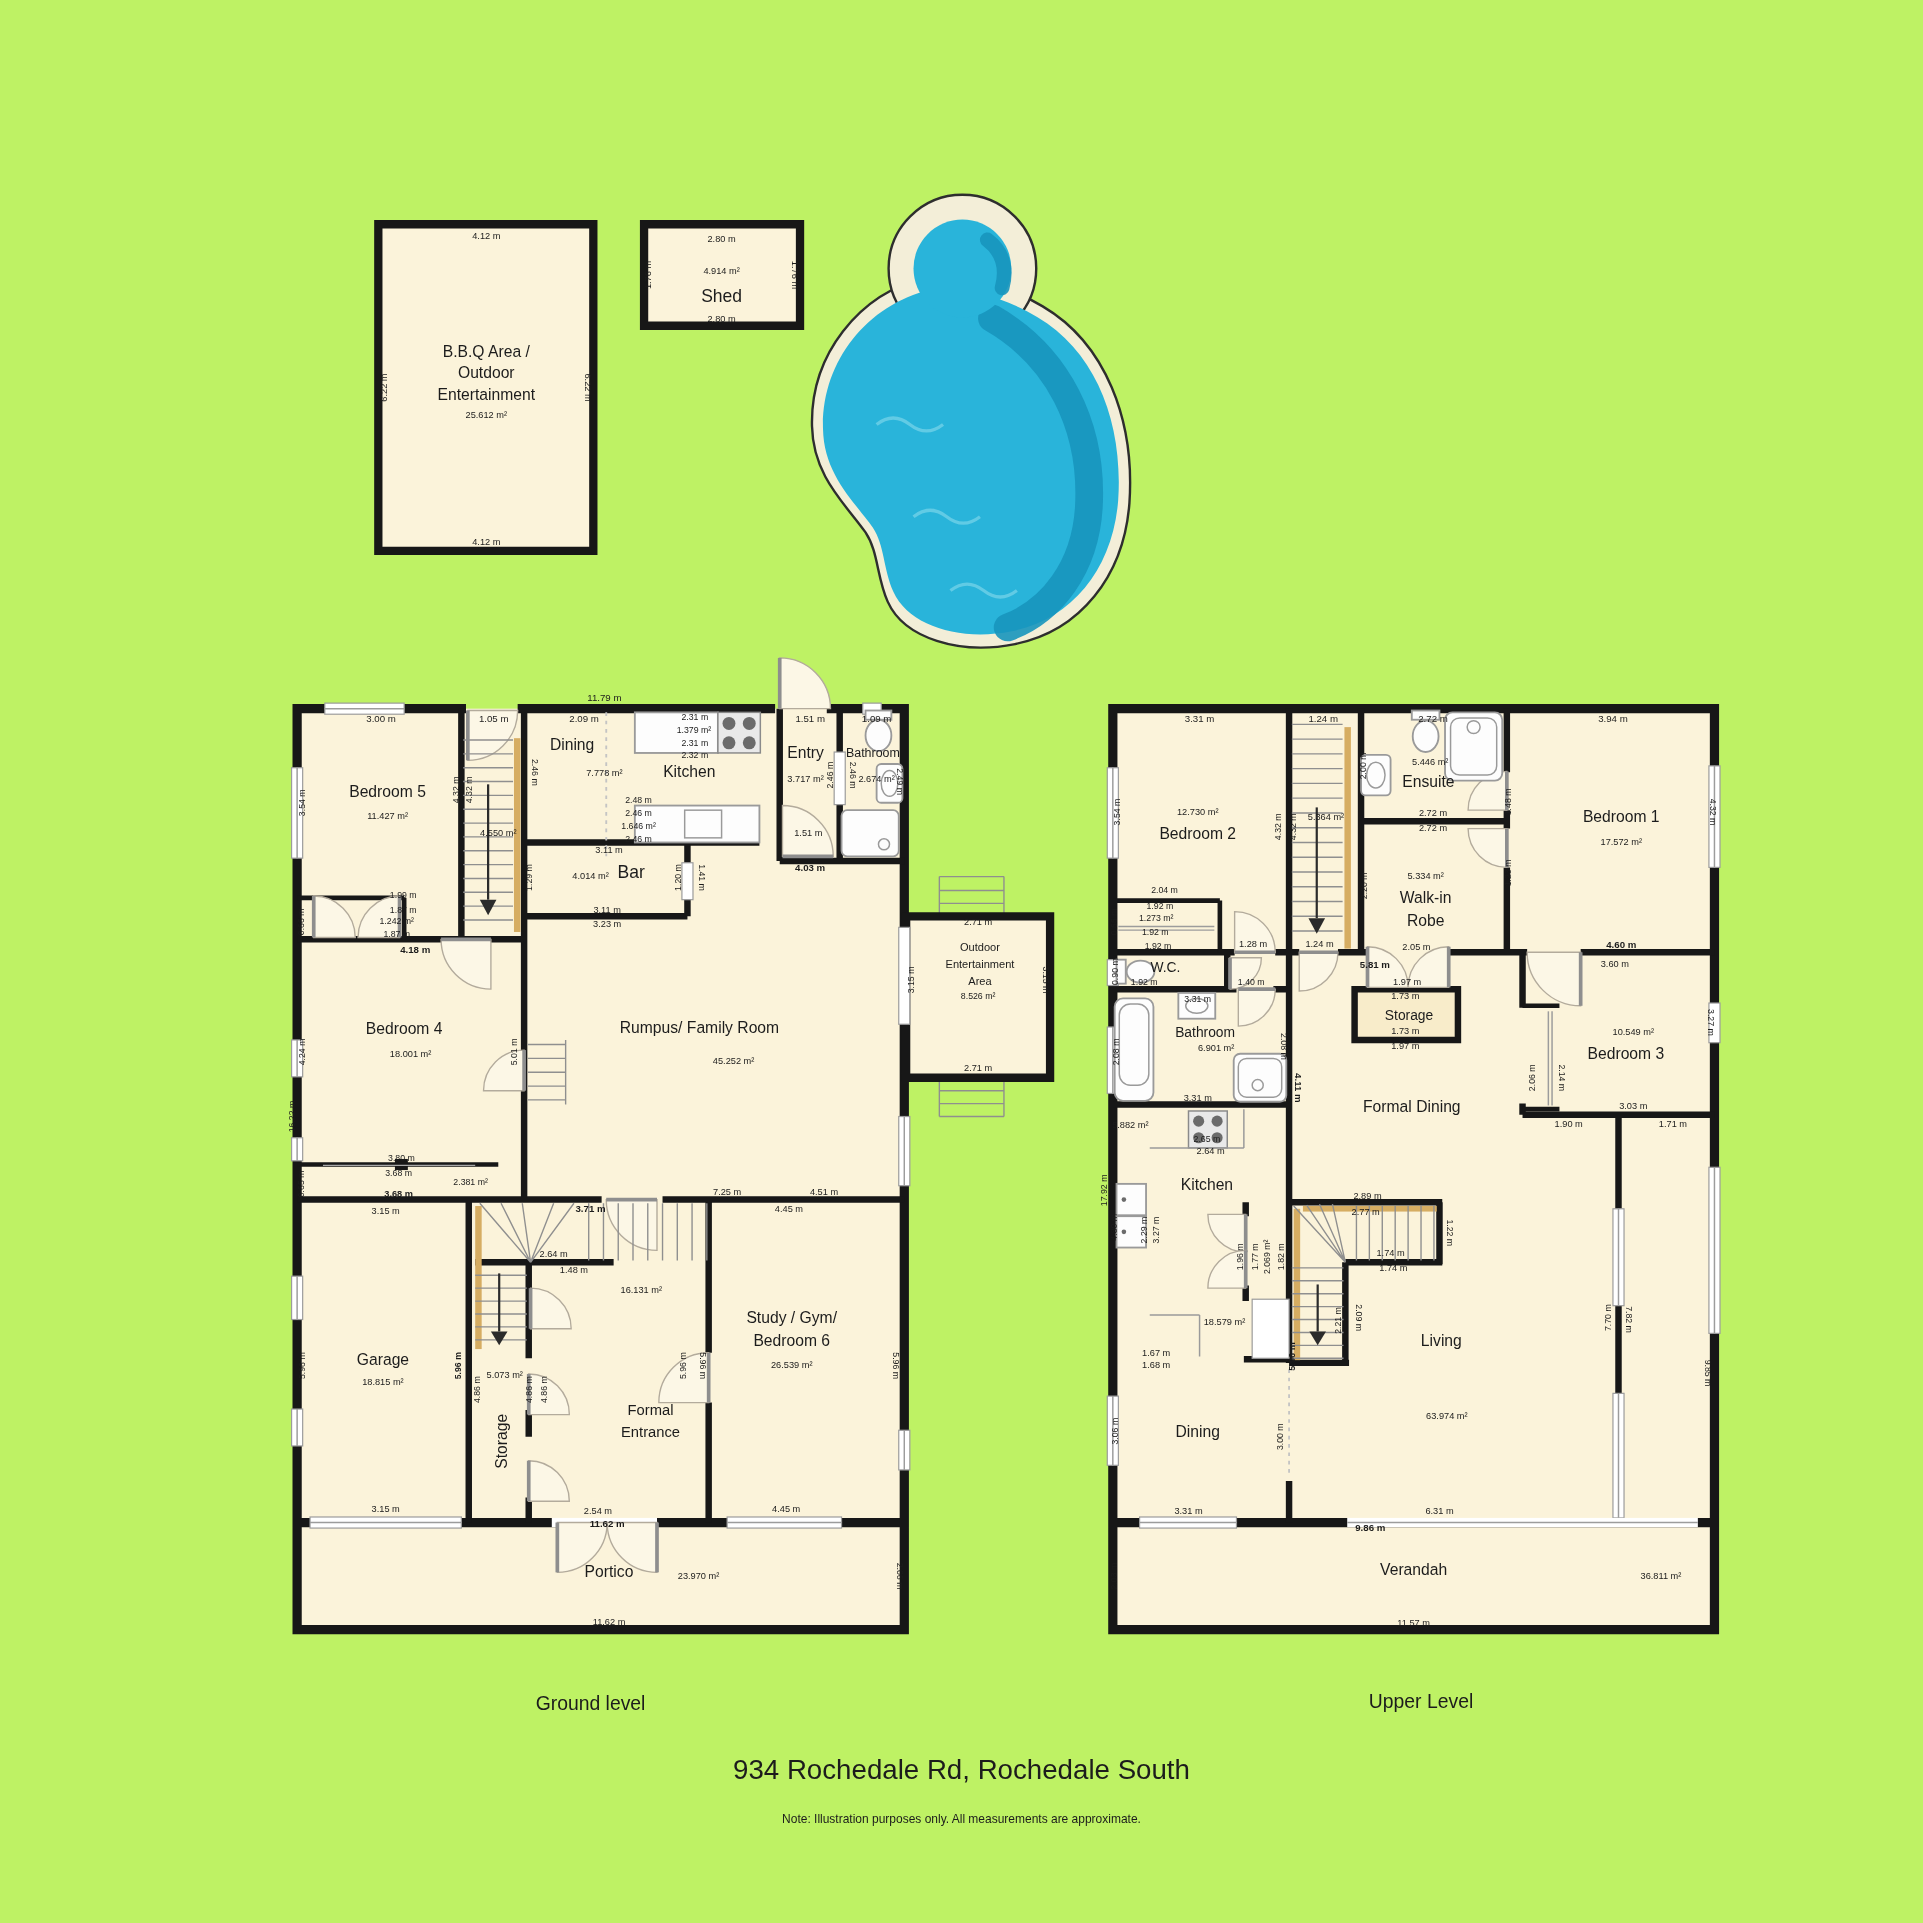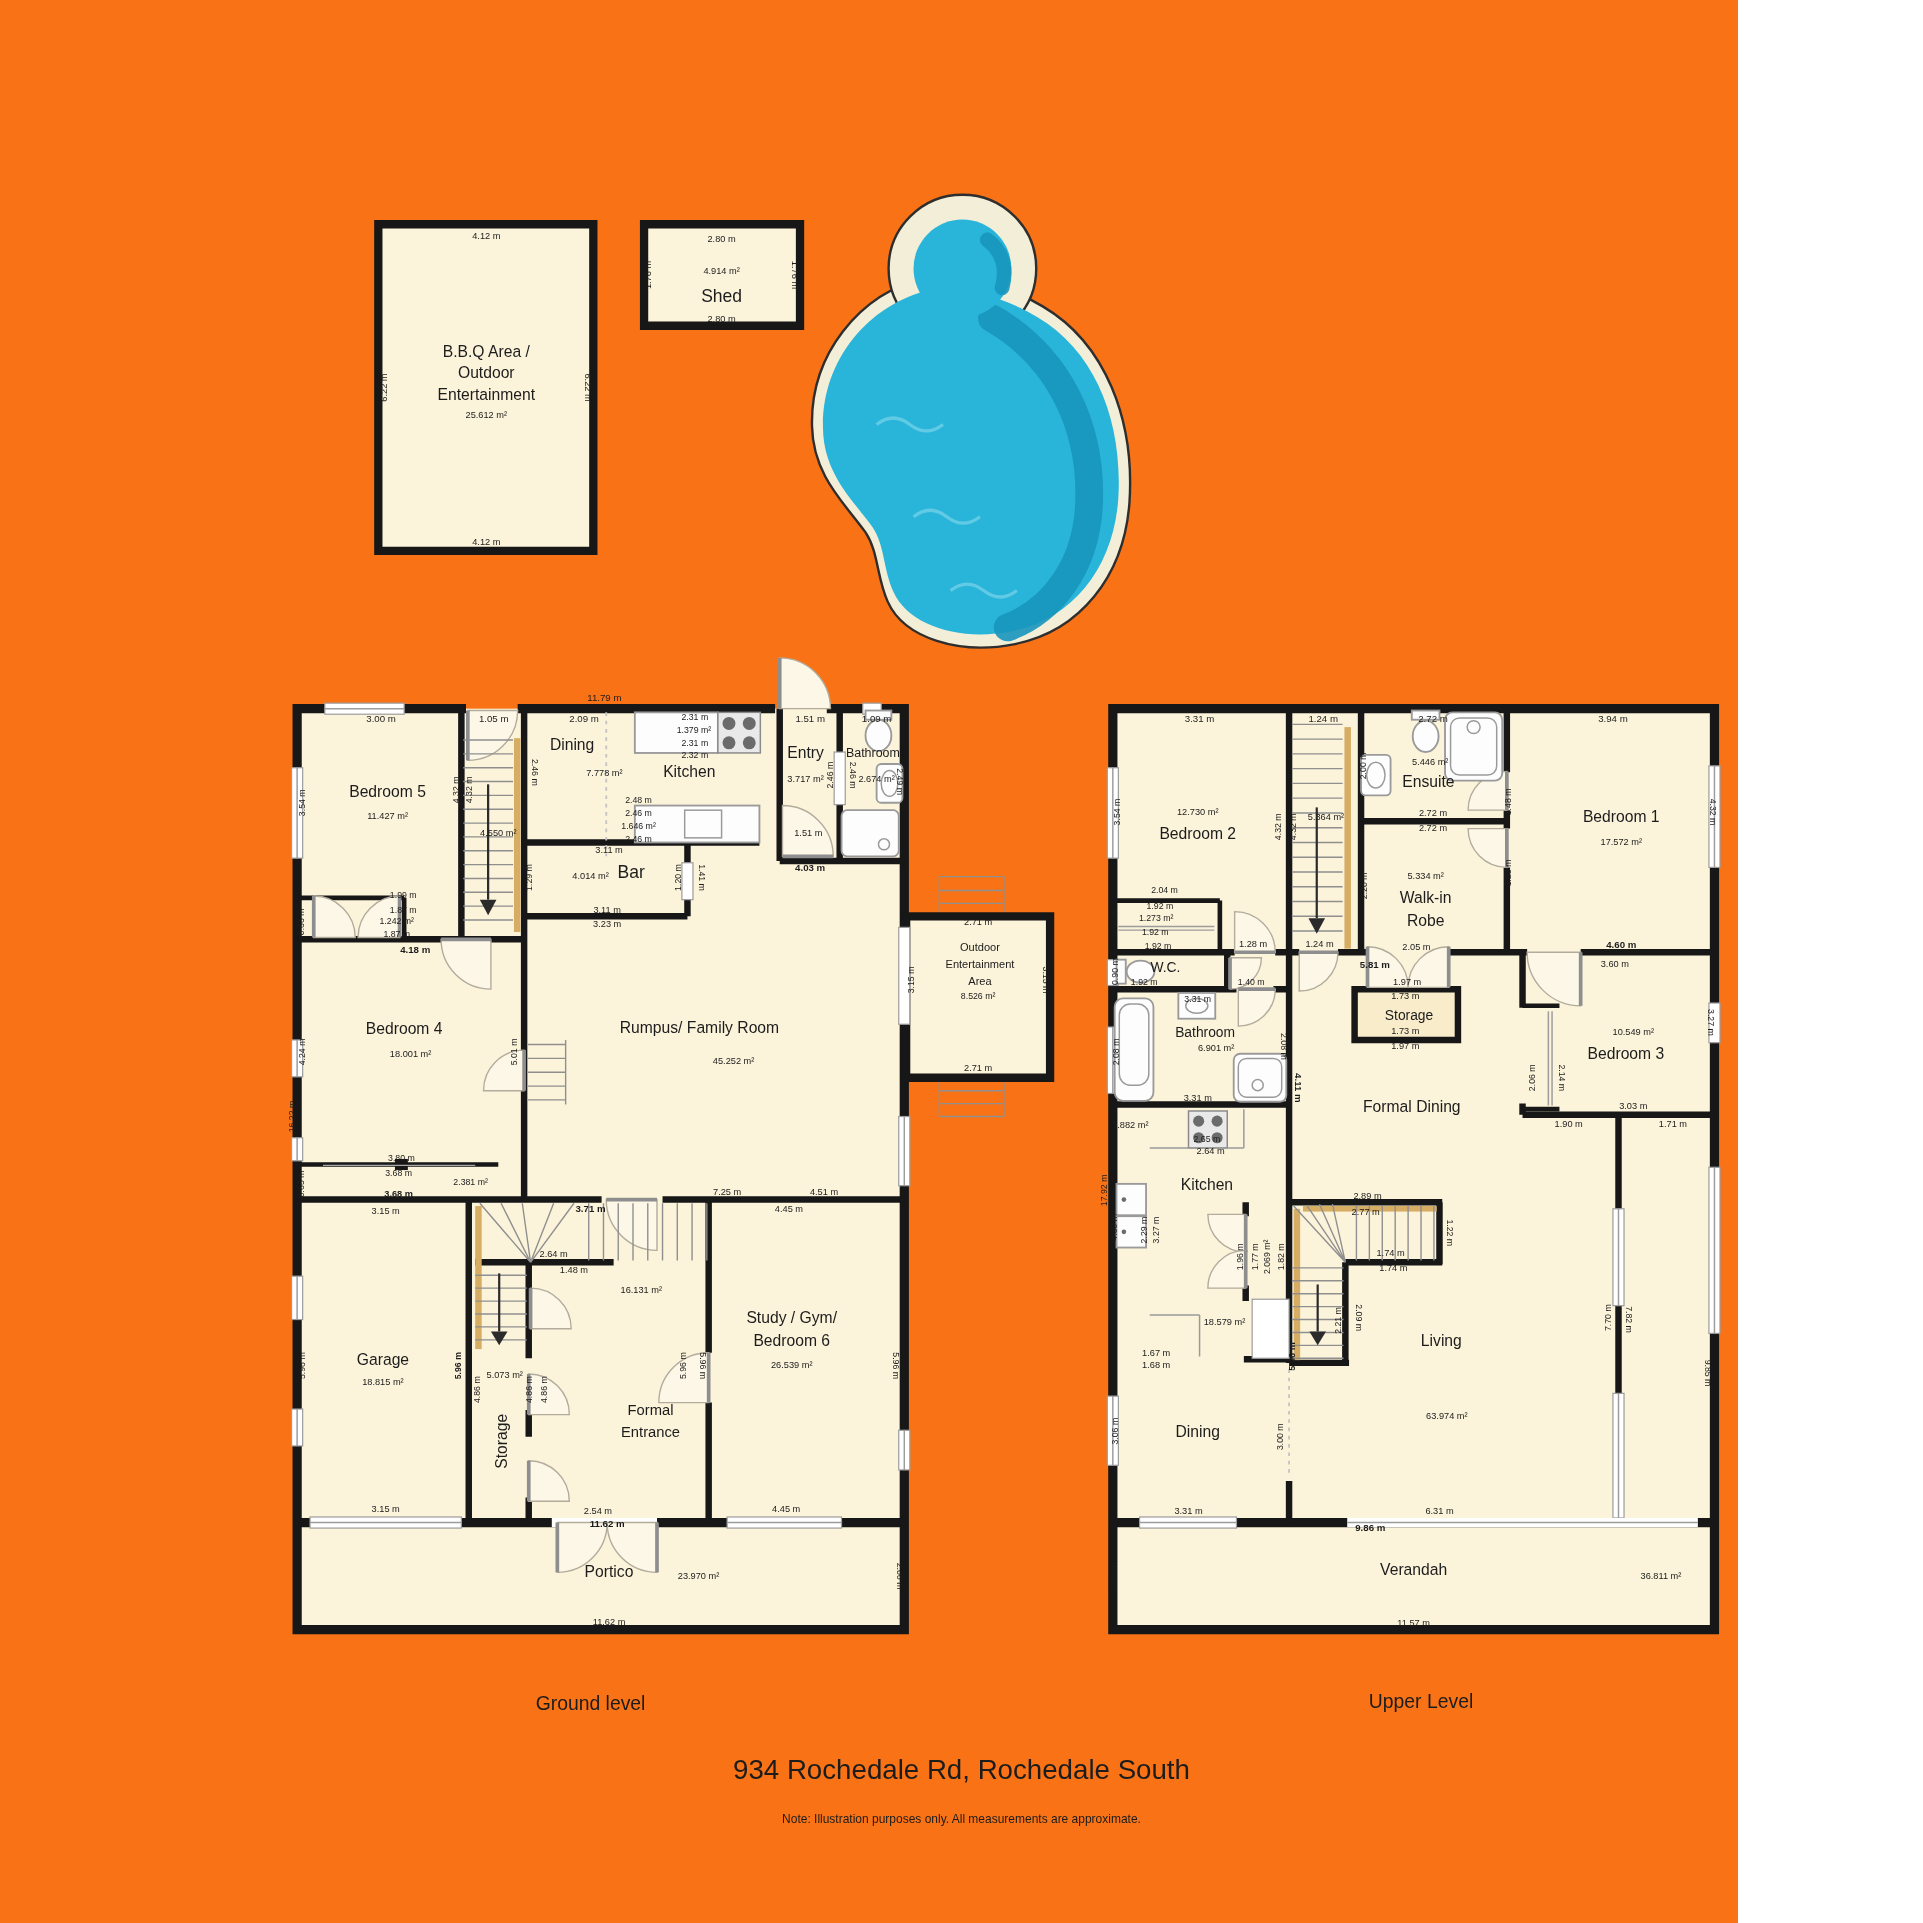--- a/index.html
+++ b/index.html
@@ -1,16 +1,16 @@
 <!DOCTYPE html>
 <html style="font-size:14.8px"><head>
 <meta charset="utf-8">
 <style>
   html,body{margin:0;padding:0;background:#ffffff;}
-  .page{width:1738px;height:1923px;position:relative;background:#f97316;font-family:"Liberation Sans",sans-serif;}
+  .page{width:1923px;height:1923px;position:relative;background:#bef264;font-family:"Liberation Sans",sans-serif;}
   svg{display:block;}
   text{fill:#1c1c1c;font-family:"Liberation Sans",sans-serif;}
   .room{fill:#fbf3da;}
   .tanroom{fill:#f8ecca;}
   .wall{stroke:#171717;fill:none;stroke-linecap:butt;}
   .w10{stroke-width:10;} .w9{stroke-width:9;} .w7{stroke-width:7;} .w5{stroke-width:5;}
   .win{fill:#ffffff;stroke:#9c9c9c;stroke-width:1.3;}
   .wline{stroke:#9c9c9c;stroke-width:1.6;fill:none;}
   .door{fill:#fcf7e6;stroke:#b3ab9c;stroke-width:1.5;}
   .leaf{stroke:#8e8e8e;stroke-width:4;fill:none;}

